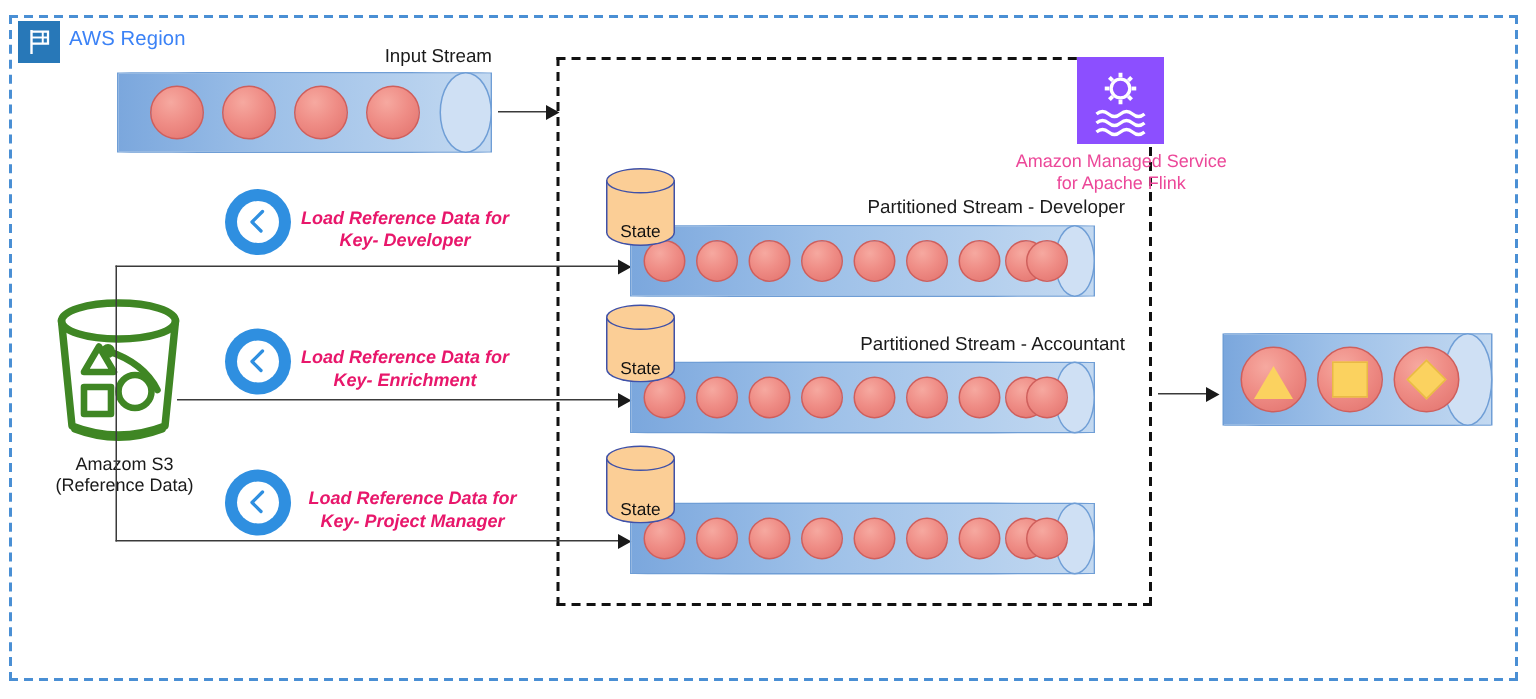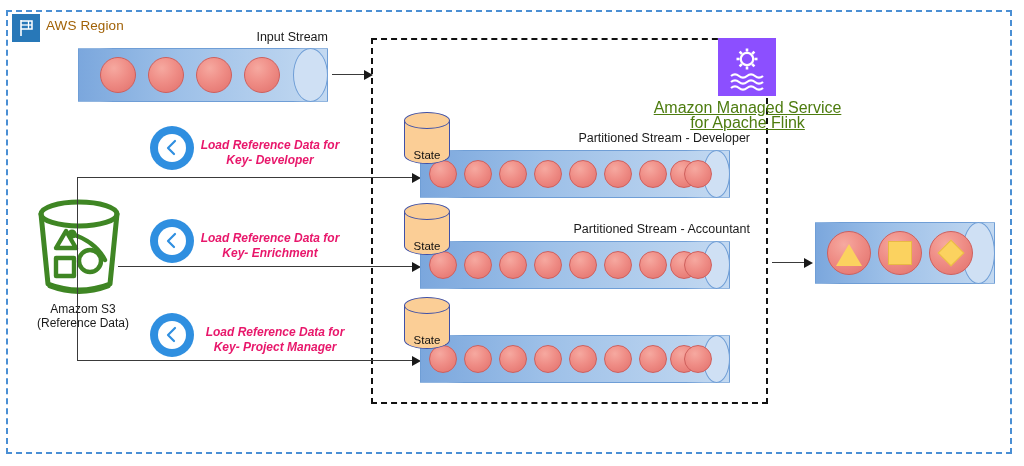--- a/index.html
+++ b/index.html
@@ -27,21 +27,21 @@
     box-sizing: border-box;
   }
   #aws-region-icon {
     left: 12px; top: 14px;
     width: 28px; height: 28px;
     background: #2878b8;
     display: flex; align-items: center; justify-content: center;
   }
   #aws-region-label {
     left: 46px; top: 18px;
-    color: #a16207;
+    color: #3b82f6;
     font-size: 13.5px;
     letter-spacing: .1px;
     white-space: nowrap;
   }
 
   
   #app-box {
     left: 371px; top: 38px;
     width: 397px; height: 366px;
     border: 2px dashed #111111;
@@ -179,24 +179,23 @@
   
   #flink-icon {
     left: 718px; top: 38px;
     width: 58px; height: 58px;
     background: #8c4fff;
   }
   #flink-caption {
     left: 650px; top: 100px;
     width: 195px;
     text-align: center;
-    font-size: 16px;
+    font-size: 12px;
     line-height: 15px;
-    color: #4d7c0f;
-    text-decoration: underline;
+    color: #ec4899;
   }
 
   
   .line-h { background: #3a3a3a; height: 1.4px; }
   .line-v { background: #3a3a3a; width: 1.4px; }
   .arrow-r {
     width: 0; height: 0;
     border-top: 5px solid transparent;
     border-bottom: 5px solid transparent;
     border-left: 9px solid #1a1a1a;

